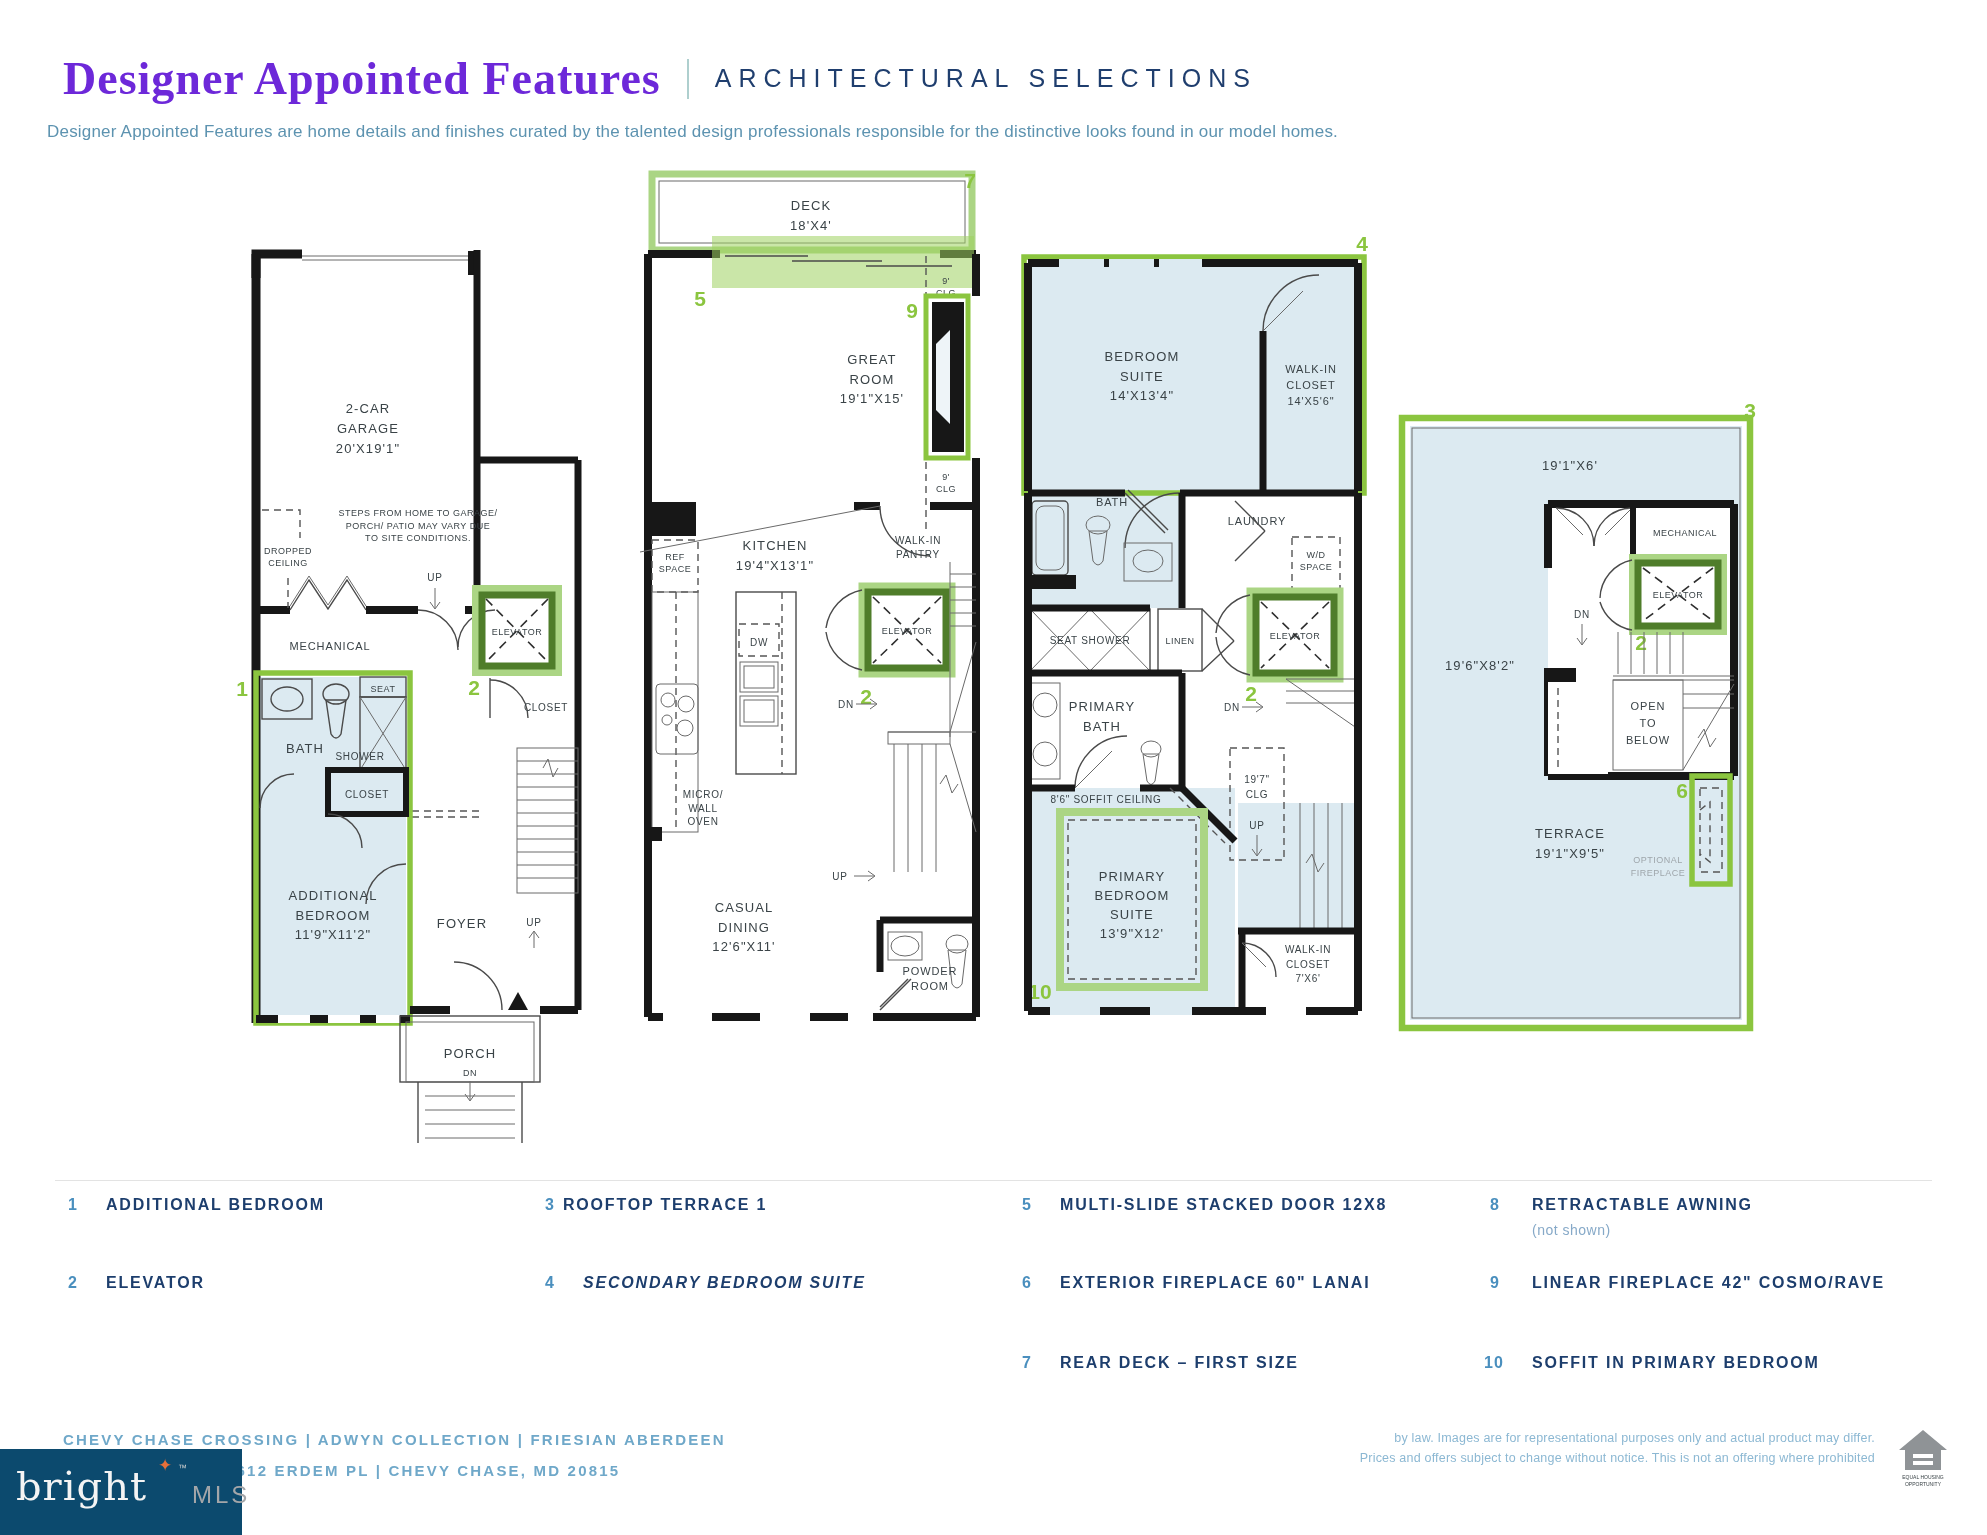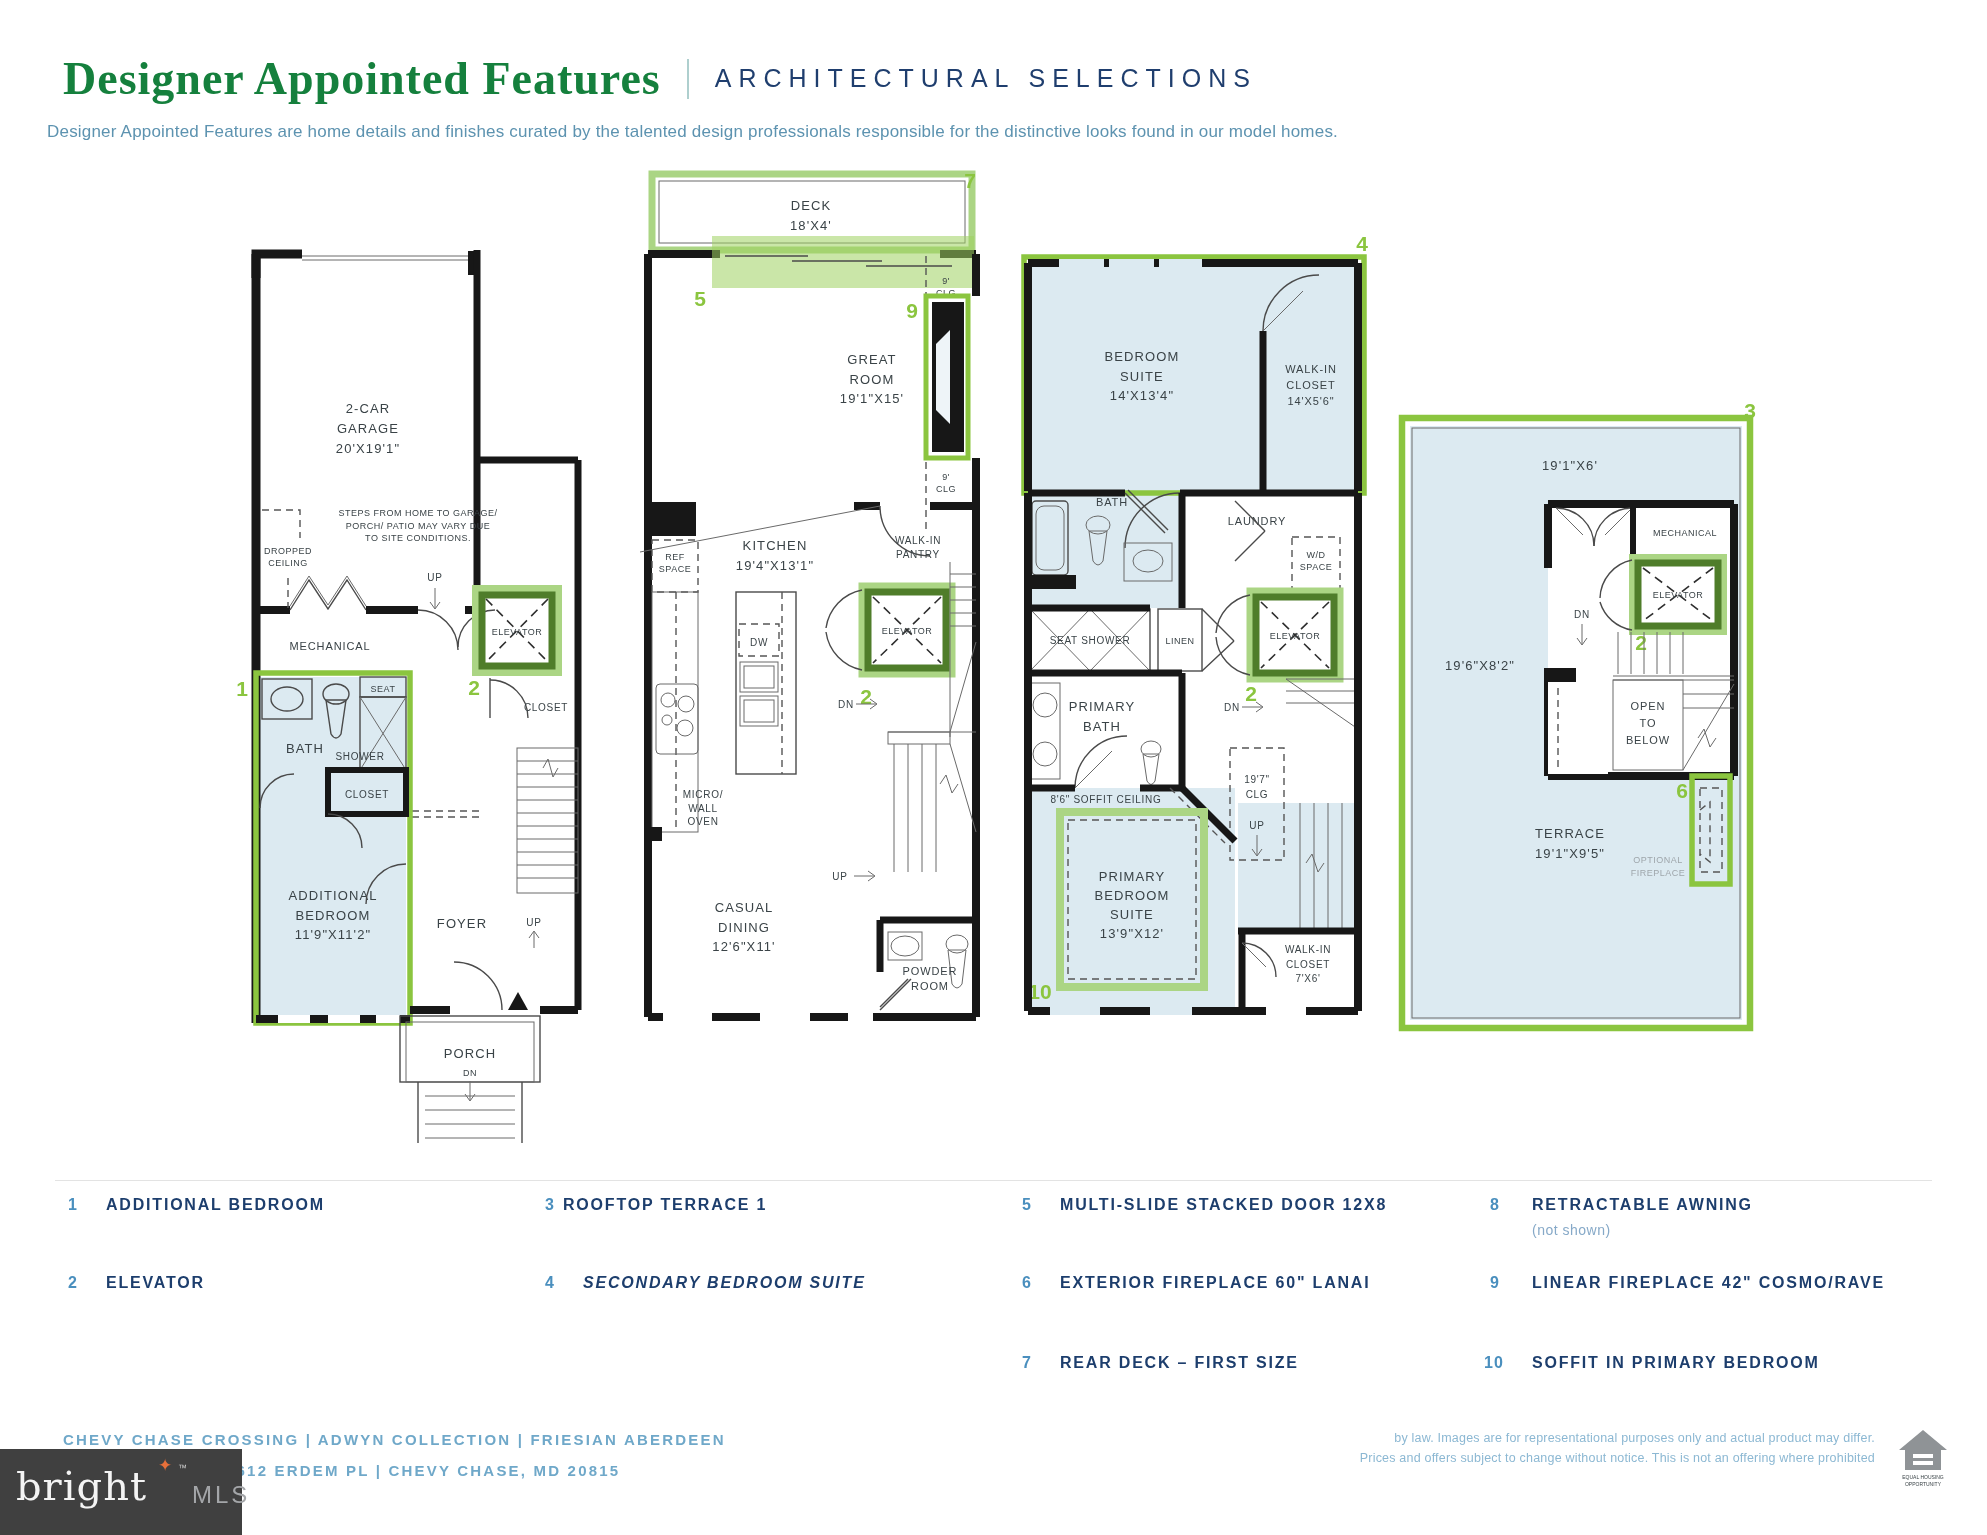--- a/index.html
+++ b/index.html
@@ -1,21 +1,21 @@
 <!DOCTYPE html>
 <html><head>
 <meta charset="utf-8">
 <style>
   html,body{margin:0;padding:0;}
   body{width:1987px;height:1535px;position:relative;background:#ffffff;overflow:hidden;
        font-family:"Liberation Sans",sans-serif;}
   .abs{position:absolute;}
 
   
-  .hdr-title{font-family:"Liberation Serif",serif;font-weight:600;font-size:46px;color:#15803d;letter-spacing:1px;}
+  .hdr-title{font-family:"Liberation Serif",serif;font-weight:600;font-size:46px;color:#6d28d9;letter-spacing:1px;}
   .hdr-sep{width:2px;height:40px;background:#aecfce;margin:0 26px;}
   .hdr-heading{font-weight:normal;font-size:25px;color:#1f3e6e;letter-spacing:7px;}
   .hdr-sub{font-size:17px;color:#5d93b0;letter-spacing:.2px;}
 
   
   svg{overflow:visible;}
   .w{stroke:#171717;fill:none;}
   .w9{stroke-width:9;} .w8{stroke-width:8;} .w7{stroke-width:7;} .w6{stroke-width:6;}
   .thin{stroke:#4a4a4a;stroke-width:1.4;fill:none;}
   .thin2{stroke:#6a6a6a;stroke-width:1;fill:none;}
@@ -36,21 +36,21 @@
   .co{fill:#8bc53f;font-size:21px;font-weight:bold;text-anchor:middle;letter-spacing:0;}
 
   
   .lg-num{position:absolute;font-weight:bold;font-size:16px;color:#4a8fbe;letter-spacing:1px;}
   .lg-label{position:absolute;font-weight:bold;font-size:16px;color:#1d3e6d;letter-spacing:1.8px;}
   .lg-note{position:absolute;font-size:14px;color:#86a9c8;letter-spacing:.5px;}
 
   
   .ft-community{position:absolute;font-weight:bold;font-size:15px;color:#6fa8c9;letter-spacing:2.2px;}
   .ft-disc{position:absolute;text-align:right;font-size:12.5px;color:#8cb8d3;line-height:20px;letter-spacing:.2px;}
-  .logo-box{position:absolute;left:0;top:1449px;width:242px;height:86px;background:#404040;}
+  .logo-box{position:absolute;left:0;top:1449px;width:242px;height:86px;background:#0c4a6e;}
   .logo-word{position:absolute;left:16px;top:14px;color:#f4f4f4;font-family:"DejaVu Serif",serif;font-size:40px;letter-spacing:1px;}
   .logo-star{position:absolute;left:158px;top:6px;color:#e8703a;font-size:17px;}
   .logo-tm{position:absolute;left:178px;top:14px;color:#cfcfcf;font-size:9px;}
   .logo-mls{position:absolute;left:192px;top:32px;color:#a4a6a9;font-size:24px;letter-spacing:3px;font-family:"Liberation Sans",sans-serif;}
   .divider{position:absolute;left:55px;top:1180px;width:1877px;height:1px;background:#e3e3e3;}
 </style>
 </head>
 <body>
 
 <div class="abs" style="left:63px;top:52px;display:flex;align-items:center;">

